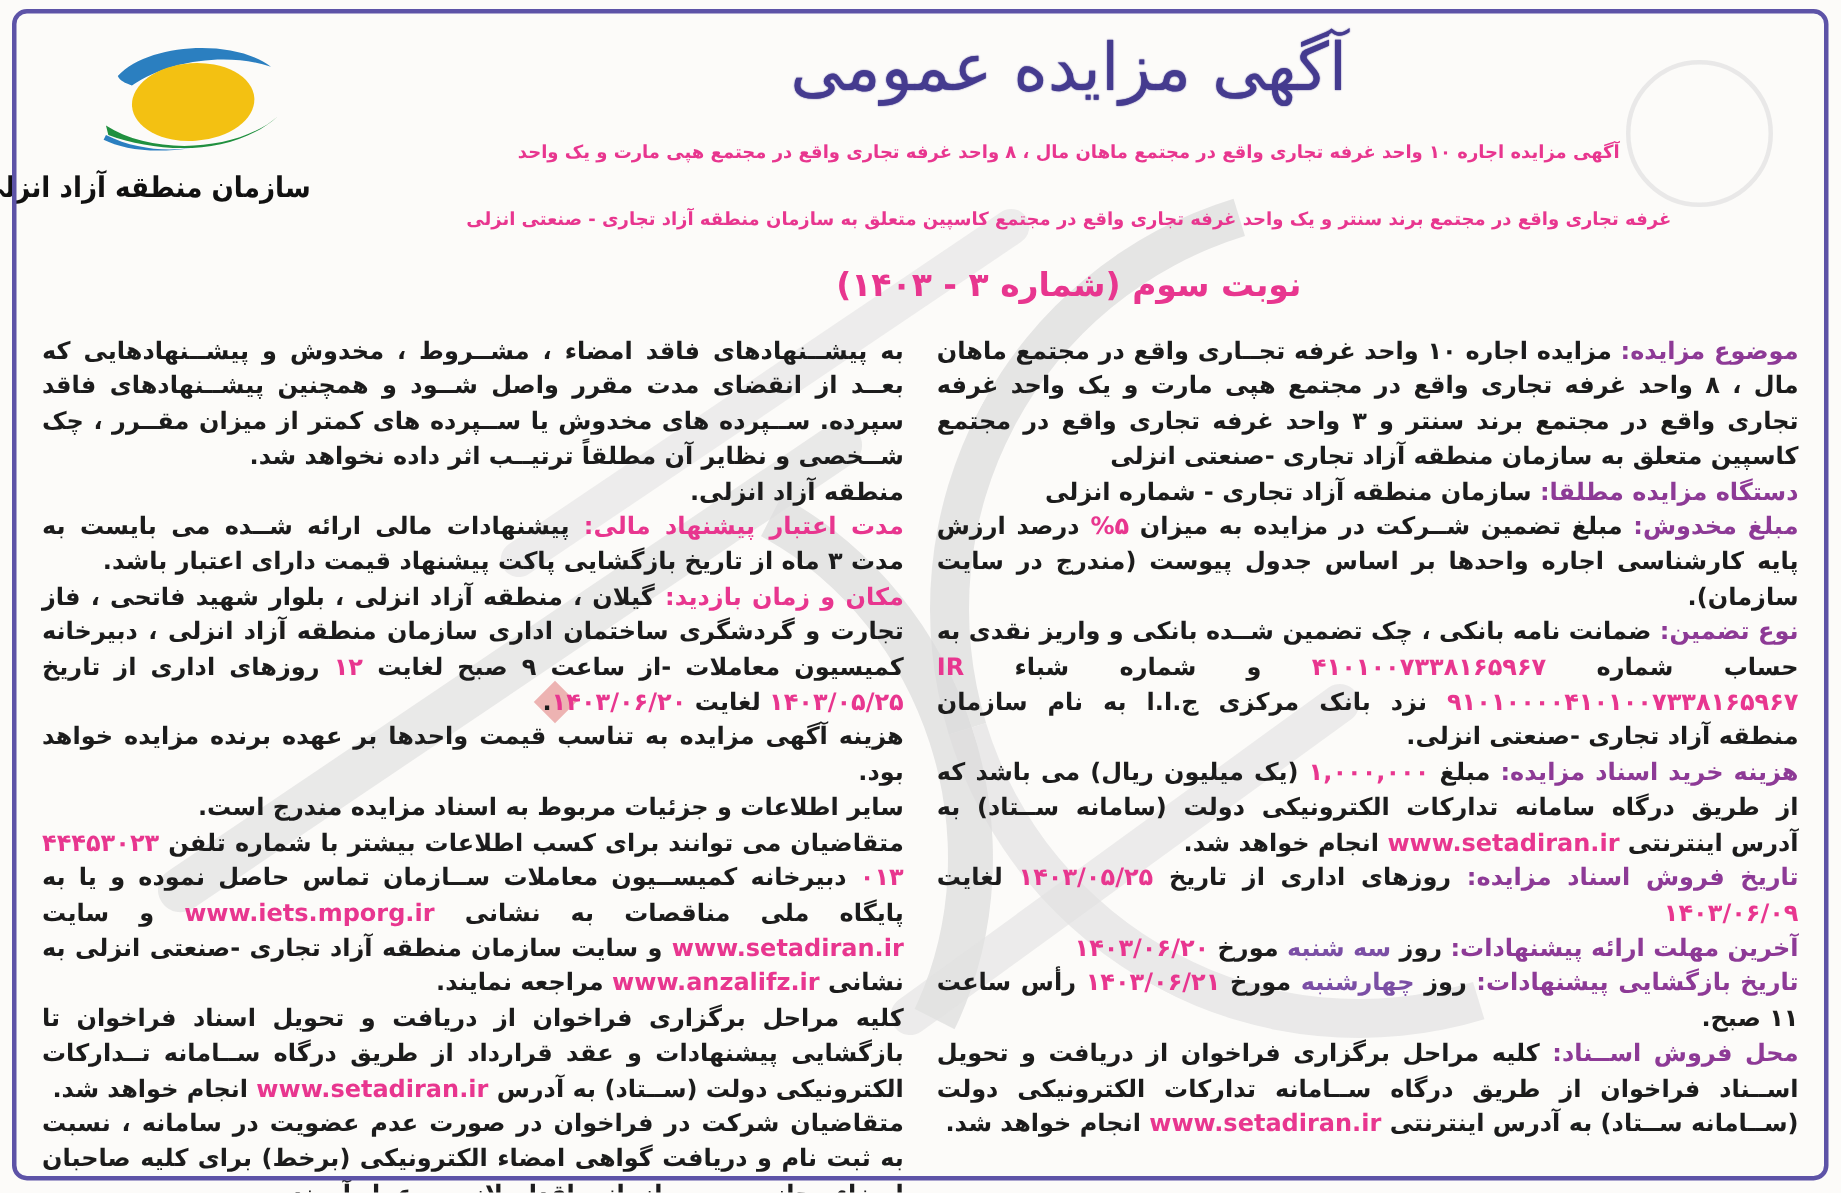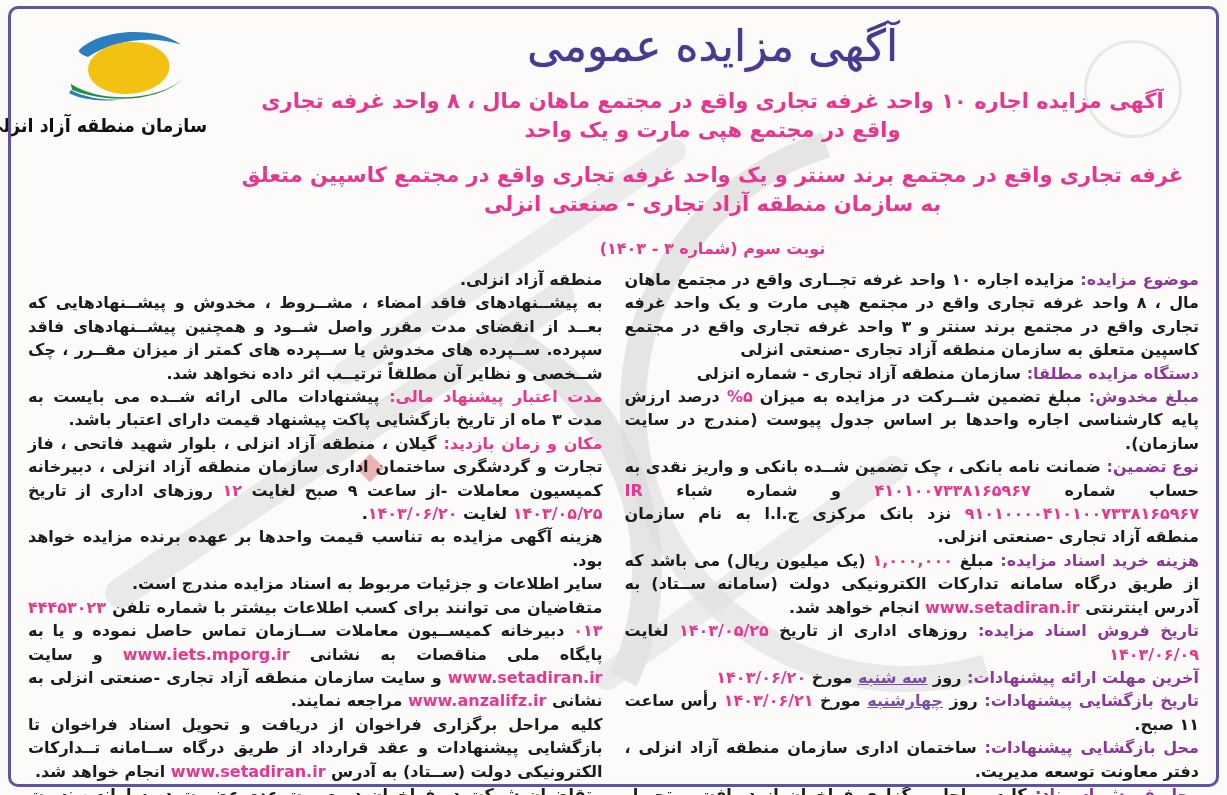--- a/index.html
+++ b/index.html
@@ -41,44 +41,44 @@
     direction:rtl;text-align:center;font-weight:bold;font-size:19px;color:#111;
     white-space:nowrap;transform:scaleX(.92);margin-top:2px;
   }
   .titles{flex:1;min-width:0;padding:8px 6px 0 4px;}
   .main-title{
     direction:rtl;text-align:center;margin:0 0 8px 0;
     font-size:44px;font-weight:normal;color:var(--title_purple);
     letter-spacing:-1px;text-shadow:0 0 1px var(--title_purple);
   }
   .sub1,.sub2{
-    direction:rtl;font-weight:bold;color:var(--pink);font-size:21px;line-height:29px;margin:16px;
+    direction:rtl;font-weight:bold;color:var(--pink);font-size:12px;line-height:29px;margin:16px;
   }
   .sub1{text-align:center;}
   .sub2{text-align:center;}
   .edition{
     direction:rtl;text-align:center;font-weight:bold;color:var(--pink);
-    font-size:16px;line-height:27px;margin:0;
+    font-size:22px;line-height:27px;margin:12px;
   }
 
   
   .columns{
     display:flex;flex-direction:row-reverse;gap:22px;
     padding:6px 14px 0 14px;box-sizing:border-box;
   }
   .col{flex:1;min-width:0;direction:rtl;}
   p.para{
     margin:0;text-align:justify;color:var(--text_black);
     font-size:16px;font-weight:bold;line-height:23.4px;
   }
   p.para span.lbl{color:var(--label_purple);}
   p.para span.lblp{color:var(--pink);}
   p.para span.t{color:var(--text_black);}
   p.para span.p{color:var(--pink);}
-  p.para span.d{color:var(--day_purple);text-decoration:underline;}
+  p.para span.d{color:var(--day_purple);}
   p.para span.num{color:var(--pink);unicode-bidi:isolate;}
   p.para span.url{color:var(--pink);unicode-bidi:isolate;}
 </style>
 </head>
 <body>
 
 <div class="page">
 
   <div class="wm wm-circle-tr"></div>
   <div class="wm wm-arc1"></div>
@@ -115,26 +115,25 @@
     <div class="columns">
       <div class="col">
           <p class="para"><span class="lbl">موضوع مزایده: </span><span class="t">مزایده اجاره ۱۰ واحد غرفه تجــاری واقع در مجتمع ماهان مال ، ۸ واحد غرفه تجاری واقع در مجتمع هپی مارت و یک واحد غرفه تجاری واقع در مجتمع برند سنتر و ۳ واحد غرفه تجاری واقع در مجتمع کاسپین متعلق به سازمان منطقه آزاد تجاری -صنعتی انزلی</span></p>
           <p class="para"><span class="lbl">دستگاه مزایده مطلقا: </span><span class="t">سازمان منطقه آزاد تجاری - شماره انزلی</span></p>
           <p class="para"><span class="lbl">مبلغ مخدوش: </span><span class="t">مبلغ تضمین شــرکت در مزایده به میزان </span><span class="p">۵%</span><span class="t"> درصد ارزش پایه کارشناسی اجاره واحدها بر اساس جدول پیوست (مندرج در سایت سازمان).</span></p>
           <p class="para"><span class="lbl">نوع تضمین: </span><span class="t">ضمانت نامه بانکی ، چک تضمین شــده بانکی و واریز نقدی به حساب شماره </span><span class="num" dir="ltr">۴۱۰۱۰۰۷۳۳۸۱۶۵۹۶۷</span><span class="t"> و شماره شباء </span><span class="num" dir="ltr">IR ۹۱۰۱۰۰۰۰۴۱۰۱۰۰۷۳۳۸۱۶۵۹۶۷</span><span class="t"> نزد بانک مرکزی ج.ا.ا به نام سازمان منطقه آزاد تجاری -صنعتی انزلی.</span></p>
           <p class="para"><span class="lbl">هزینه خرید اسناد مزایده: </span><span class="t">مبلغ </span><span class="num" dir="ltr">۱,۰۰۰,۰۰۰</span><span class="t"> (یک میلیون ریال) می باشد که از طریق درگاه سامانه تدارکات الکترونیکی دولت (سامانه ســتاد) به آدرس اینترنتی </span><span class="url" dir="ltr">www.setadiran.ir</span><span class="t"> انجام خواهد شد.</span></p>
           <p class="para"><span class="lbl">تاریخ فروش اسناد مزایده: </span><span class="t">روزهای اداری از تاریخ </span><span class="num" dir="ltr">۱۴۰۳/۰۵/۲۵</span><span class="t"> لغایت </span><span class="num" dir="ltr">۱۴۰۳/۰۶/۰۹</span></p>
           <p class="para"><span class="lbl">آخرین مهلت ارائه پیشنهادات: </span><span class="t">روز </span><span class="d">سه شنبه</span><span class="t"> مورخ </span><span class="num" dir="ltr">۱۴۰۳/۰۶/۲۰</span></p>
           <p class="para"><span class="lbl">تاریخ بازگشایی پیشنهادات: </span><span class="t">روز </span><span class="d">چهارشنبه</span><span class="t"> مورخ </span><span class="num" dir="ltr">۱۴۰۳/۰۶/۲۱</span><span class="t"> رأس ساعت ۱۱ صبح.</span></p>
-          <p class="para"><span class="lbl">محل بازگشایی پیشنهادات: </span><span class="t">ساختمان اداری سازمان منطقه آزاد انزلی ، دفتر معاونت توسعه مدیریت.</span></p>
           <p class="para"><span class="lbl">محل فروش اســناد: </span><span class="t">کلیه مراحل برگزاری فراخوان از دریافت و تحویل اســناد فراخوان از طریق درگاه ســامانه تدارکات الکترونیکی دولت (ســامانه ســتاد) به آدرس اینترنتی </span><span class="url" dir="ltr">www.setadiran.ir</span><span class="t"> انجام خواهد شد.</span></p>
         </div>
       <div class="col">
+          <p class="para"><span class="t">به پیشــنهادهای فاقد امضاء ، مشــروط ، مخدوش و پیشــنهادهایی که بعــد از انقضای مدت مقرر واصل شــود و همچنین پیشــنهادهای فاقد سپرده. ســپرده های مخدوش یا ســپرده های کمتر از میزان مقــرر ، چک شــخصی و نظایر آن مطلقاً ترتیــب اثر داده نخواهد شد.</span></p>
           <p class="para"><span class="t">منطقه آزاد انزلی.</span></p>
-          <p class="para"><span class="t">به پیشــنهادهای فاقد امضاء ، مشــروط ، مخدوش و پیشــنهادهایی که بعــد از انقضای مدت مقرر واصل شــود و همچنین پیشــنهادهای فاقد سپرده. ســپرده های مخدوش یا ســپرده های کمتر از میزان مقــرر ، چک شــخصی و نظایر آن مطلقاً ترتیــب اثر داده نخواهد شد.</span></p>
           <p class="para"><span class="lblp">مدت اعتبار پیشنهاد مالی: </span><span class="t">پیشنهادات مالی ارائه شــده می بایست به مدت ۳ ماه از تاریخ بازگشایی پاکت پیشنهاد قیمت دارای اعتبار باشد.</span></p>
           <p class="para"><span class="lblp">مکان و زمان بازدید: </span><span class="t">گیلان ، منطقه آزاد انزلی ، بلوار شهید فاتحی ، فاز تجارت و گردشگری ساختمان اداری سازمان منطقه آزاد انزلی ، دبیرخانه کمیسیون معاملات -از ساعت ۹ صبح لغایت </span><span class="p">۱۲</span><span class="t"> روزهای اداری از تاریخ </span><span class="num" dir="ltr">۱۴۰۳/۰۵/۲۵</span><span class="t"> لغایت </span><span class="num" dir="ltr">۱۴۰۳/۰۶/۲۰</span><span class="t">.</span></p>
           <p class="para"><span class="t">هزینه آگهی مزایده به تناسب قیمت واحدها بر عهده برنده مزایده خواهد بود.</span></p>
           <p class="para"><span class="t">سایر اطلاعات و جزئیات مربوط به اسناد مزایده مندرج است.</span></p>
           <p class="para"><span class="t">متقاضیان می توانند برای کسب اطلاعات بیشتر با شماره تلفن </span><span class="num" dir="ltr">۴۴۴۵۳۰۲۳ ۰۱۳</span><span class="t"> دبیرخانه کمیســیون معاملات ســازمان تماس حاصل نموده و یا به پایگاه ملی مناقصات به نشانی </span><span class="url" dir="ltr">www.iets.mporg.ir</span><span class="t"> و سایت </span><span class="url" dir="ltr">www.setadiran.ir</span><span class="t"> و سایت سازمان منطقه آزاد تجاری -صنعتی انزلی به نشانی </span><span class="url" dir="ltr">www.anzalifz.ir</span><span class="t"> مراجعه نمایند.</span></p>
           <p class="para"><span class="t">کلیه مراحل برگزاری فراخوان از دریافت و تحویل اسناد فراخوان تا بازگشایی پیشنهادات و عقد قرارداد از طریق درگاه ســامانه تــدارکات الکترونیکی دولت (ســتاد) به آدرس </span><span class="url" dir="ltr">www.setadiran.ir</span><span class="t"> انجام خواهد شد.</span></p>
           <p class="para"><span class="t">متقاضیان شرکت در فراخوان در صورت عدم عضویت در سامانه ، نسبت به ثبت نام و دریافت گواهی امضاء الکترونیکی (برخط) برای کلیه صاحبان امضاء مجاز و مهر سازمانی اقدام لازم به عمل آورند.</span></p>
         </div>
     </div>
 

